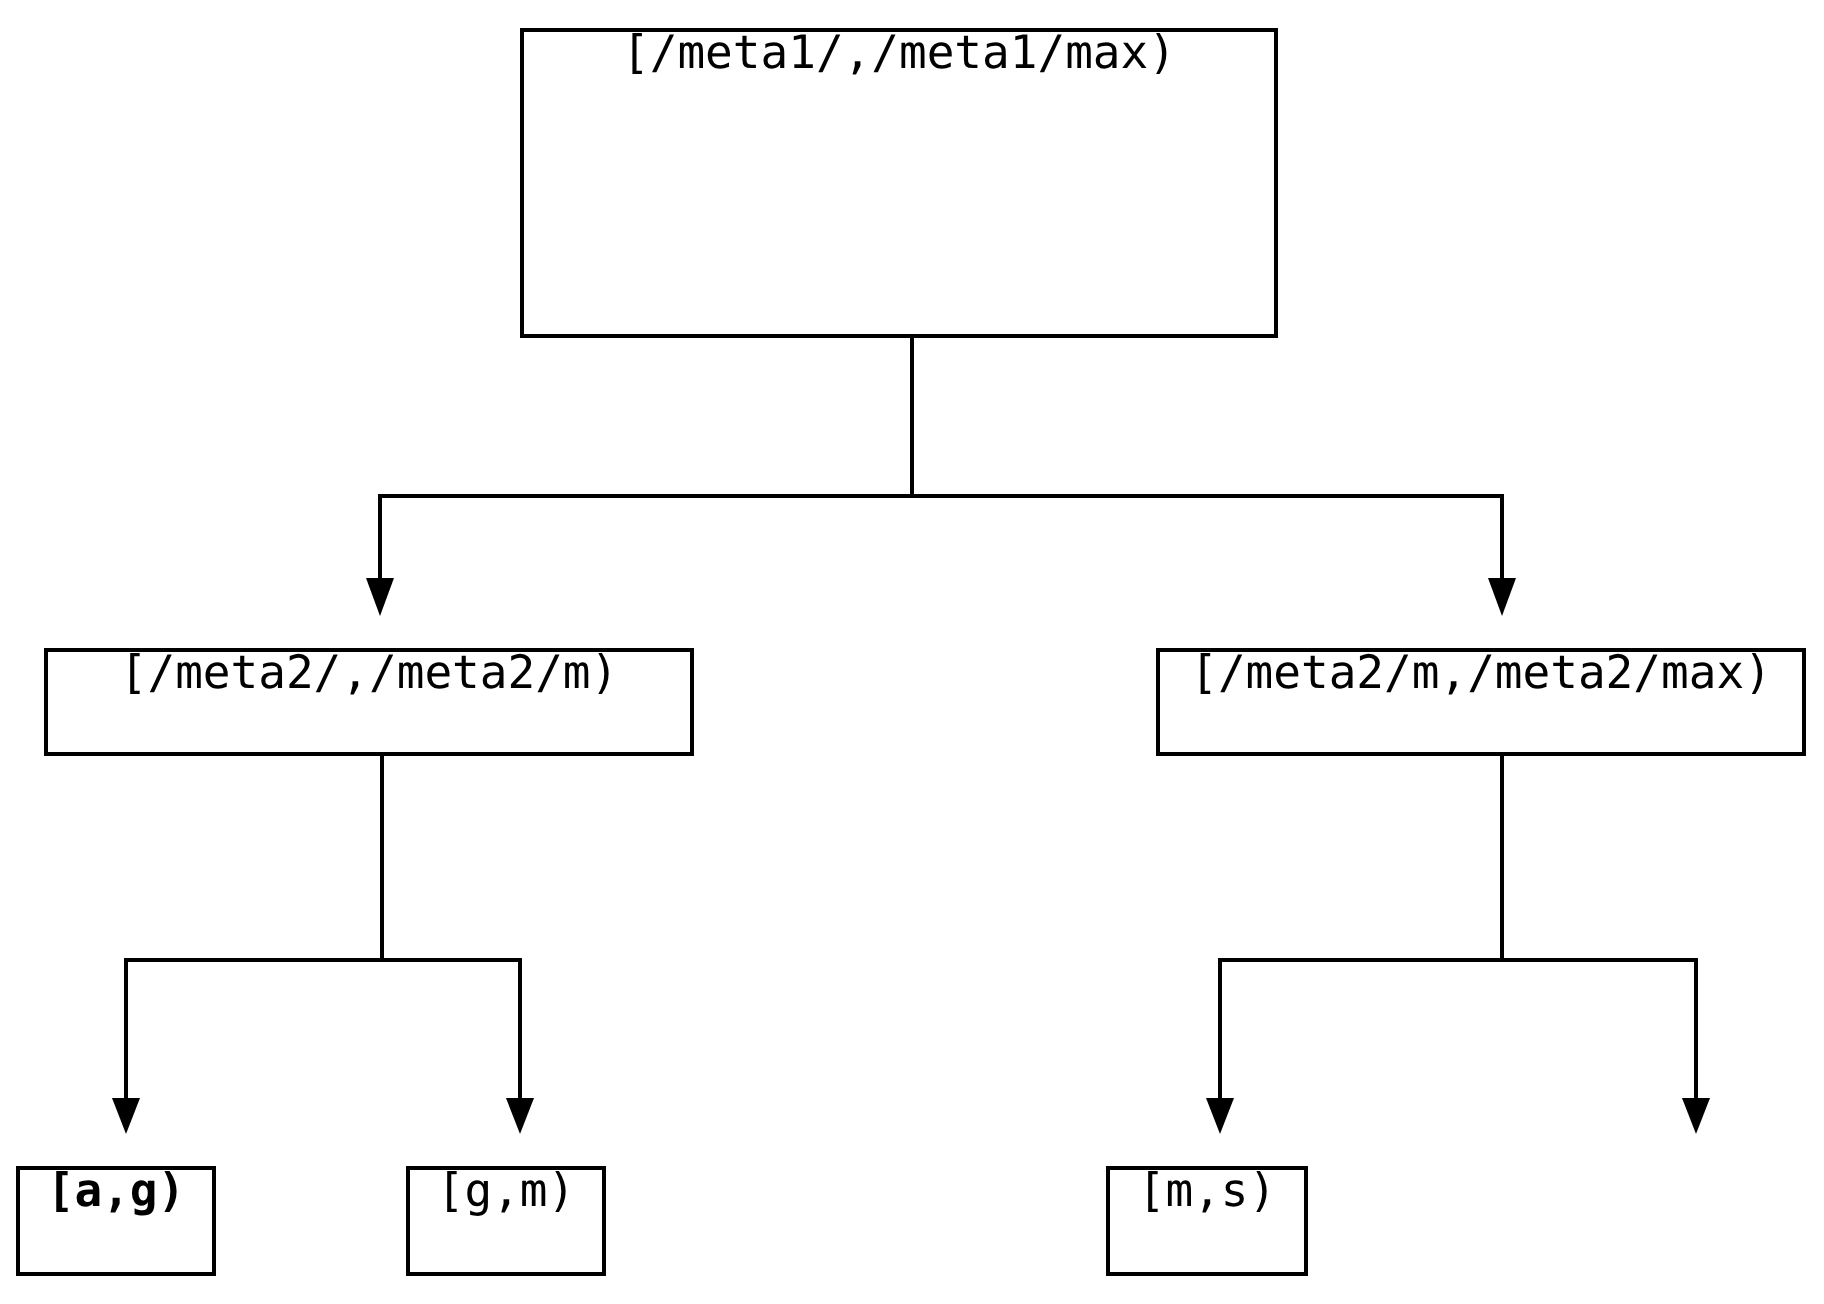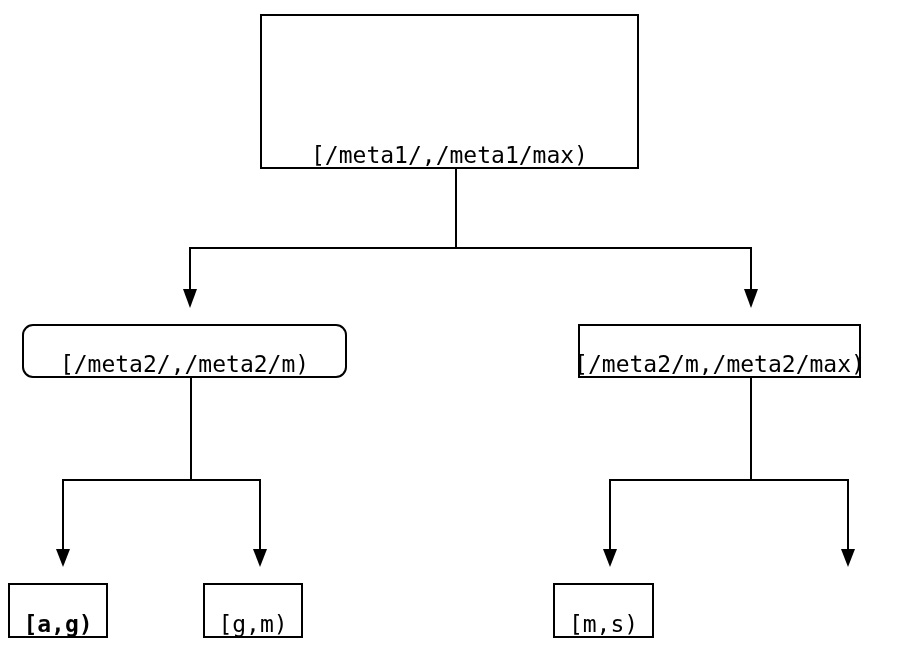--- a/index.html
+++ b/index.html
@@ -33,21 +33,21 @@
   .edges polygon {
     fill: var(--line);
     stroke: none;
   }
   .node {
     position: absolute;
     border: 2px solid var(--line);
     background: var(--box-fill);
     color: var(--text);
     display: flex;
-    align-items: flex-end;
+    align-items: flex-start;
     justify-content: center;
     font-size: 23px;
     line-height: 1;
     white-space: nowrap;
   }
 </style>
 </head>
 <body>
 
 <div class="canvas">
@@ -79,25 +79,25 @@
       <path d="M848,480 L848,550"></path>
       <polygon points="603,549 617,549 610,567"></polygon>
       <polygon points="841,549 855,549 848,567"></polygon>
     </g>
   </svg>
 
   <div class="node" style="left:260px; top:14px; width:379px; height:155px;">
     <span>[/meta1/,/meta1/max)</span>
   </div>
 
-  <div class="node" style="left:22px; top:324px; width:325px; height:54px;border-radius:11px;">
+  <div class="node" style="left:22px; top:324px; width:325px; height:54px;">
     <span>[/meta2/,/meta2/m)</span>
   </div>
 
-  <div class="node" style="left:578px; top:324px; width:283px; height:54px;">
+  <div class="node" style="left:578px; top:324px; width:325px; height:54px;">
     <span>[/meta2/m,/meta2/max)</span>
   </div>
 
   <div class="node" style="left:8px; top:583px; width:100px; height:55px;font-weight:bold;">
     <span>[a,g)</span>
   </div>
 
   <div class="node" style="left:203px; top:583px; width:100px; height:55px;">
     <span>[g,m)</span>
   </div>

